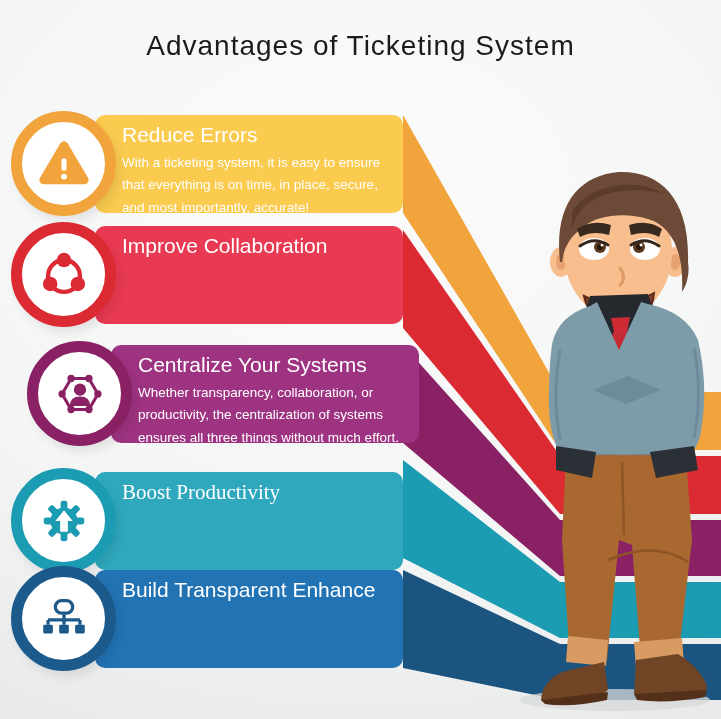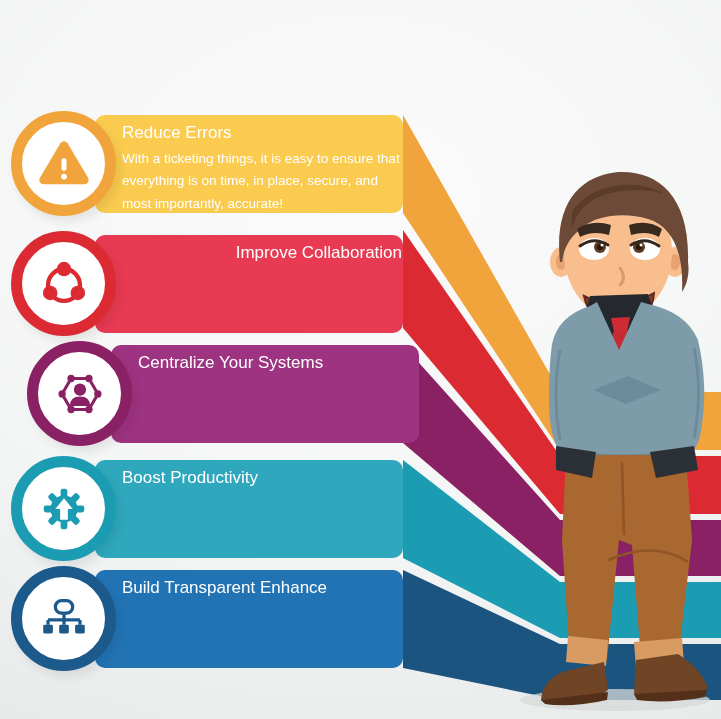--- a/index.html
+++ b/index.html
@@ -21,21 +21,21 @@
   }
   .icon-circle{
     position:absolute;left:11px;top:-4px;width:105px;height:105px;
     box-sizing:border-box;border-radius:50%;
     background:#fff;border:11px solid var(--accent);color:var(--accent);
     display:flex;align-items:center;justify-content:center;
     box-shadow:4px 6px 10px rgba(0,0,0,0.08);
   }
   .icon-circle svg{width:58px;height:58px;display:block;}
   .row-text{position:absolute;left:122px;top:8px;width:280px;color:#fff;}
-  .row-title{font-size:17px;font-weight:400;margin-bottom:5px;}
+  .row-title{font-size:21px;font-weight:400;margin-bottom:5px;}
   .row-desc{font-size:13.5px;line-height:1.66;font-weight:400;}
 </style>
 </head>
 <body>
 
 <div class="stage">
 
   <svg class="ribbons" viewBox="0 0 721 719">
     <polygon class="ribbon-poly" points="403,115 560,392 721,392 721,450 560,450 403,213" fill="#F2A43C"></polygon>
     <polygon class="ribbon-poly" points="403,230 560,456 721,456 721,514 560,514 403,328" fill="#DC2A33"></polygon>
@@ -99,74 +99,76 @@
 
     <path d="M568,636 L608,640 L606,666 L566,662 Z" fill="#d89b61"></path>
     <path d="M634,642 L682,638 L684,664 L636,668 Z" fill="#d89b61"></path>
 
     <path d="M541,700 Q542,682 562,672 L604,662 L608,690 Q590,704 560,705 Q545,705 541,700 Z" fill="#6f4526"></path>
     <path d="M541,700 L608,692 L607,700 Q570,708 545,704 Z" fill="#54301a"></path>
     <path d="M634,694 L636,660 L678,654 Q700,668 707,686 L706,694 Q670,702 640,700 Z" fill="#6f4526"></path>
     <path d="M634,694 L707,690 L705,697 Q668,704 637,700 Z" fill="#54301a"></path>
   </svg>
 
+  <div class="main-title">Advantages of Ticketing System</div>
 
   <div class="rows">
       <div class="advantage-row" style="top: 115px; --banner: #FACB4F; --accent: #F2A43C;">
     <div class="banner"></div>
     <div class="row-text">
       <div class="row-title">Reduce Errors</div>
-      <div class="row-desc">With a ticketing things, it is easy to ensure that everything is on time, in place, secure, and most importantly, accurate!</div>
+      <div class="row-desc">With a ticketing system, it is easy to ensure that everything is on time, in place, secure, and most importantly, accurate!</div>
     </div>
     <div class="icon-circle">
           <svg viewBox="0 0 60 60">
             <path d="M30 11 L51 46.5 L9 46.5 Z" stroke="currentColor" stroke-width="9" stroke-linejoin="round" fill="currentColor"></path>
             <rect x="27.4" y="24" width="5.2" height="13" rx="2.6" fill="#fff"></rect>
             <circle cx="30" cy="43" r="3" fill="#fff"></circle>
           </svg>
         </div>
   </div>
-      <div class="advantage-row" style="top: 235px; text-align: right; --banner: #E83A52; --accent: #DC2A33;">
+      <div class="advantage-row" style="top: 226px; --banner: #E83A52; --accent: #DC2A33;">
     <div class="banner"></div>
     <div class="row-text">
       <div class="row-title">Improve Collaboration</div>
     </div>
     <div class="icon-circle">
           <svg viewBox="0 0 60 60">
             <g fill="currentColor">
               <circle cx="30" cy="31" r="16.5" fill="none" stroke="currentColor" stroke-width="4.5"></circle>
               <circle cx="30" cy="14.5" r="7.5"></circle>
               <circle cx="15.7" cy="39.2" r="7.5"></circle>
               <circle cx="44.3" cy="39.2" r="7.5"></circle>
             </g>
           </svg>
         </div>
   </div>
       <div class="advantage-row" style="top: 345px; margin-left: 16px; --banner: #9E3381; --accent: #8A2164;">
     <div class="banner"></div>
     <div class="row-text">
       <div class="row-title">Centralize Your Systems</div>
+      <div class="row-desc">Whether transparency, collaboration, or productivity, the centralization of systems ensures all three things without much effort.</div>
     </div>
     <div class="icon-circle">
           <svg viewBox="0 0 60 60">
             <polygon points="48.5,30 39.25,14 20.75,14 11.5,30 20.75,46 39.25,46" fill="none" stroke="currentColor" stroke-width="3.2"></polygon>
             <g fill="currentColor">
               <circle cx="48.5" cy="30" r="3.8"></circle>
               <circle cx="39.25" cy="14" r="3.8"></circle>
               <circle cx="20.75" cy="14" r="3.8"></circle>
               <circle cx="11.5" cy="30" r="3.8"></circle>
               <circle cx="20.75" cy="46" r="3.8"></circle>
               <circle cx="39.25" cy="46" r="3.8"></circle>
               <circle cx="30" cy="25.5" r="6.3"></circle>
               <path d="M19.5,42.5 Q19.5,32.5 30,32.5 Q40.5,32.5 40.5,42.5 Z"></path>
             </g>
           </svg>
         </div>
   </div>
-      <div class="advantage-row" style="top: 460px; --banner: #2FA8BD; --accent: #1C9CB2;">
+      <div class="advantage-row" style="top: 472px; font-family: Liberation Serif, serif; --banner: #2FA8BD; --accent: #1C9CB2;">
     <div class="banner"></div>
     <div class="row-text">
       <div class="row-title">Boost Productivity</div>
     </div>
     <div class="icon-circle">
           <svg viewBox="0 0 60 60">
             <g fill="currentColor">
               <circle cx="30" cy="30" r="14"></circle>
               <rect x="26.5" y="9" width="7" height="10" rx="2.5" transform="rotate(0 30 30)"></rect>
               <rect x="26.5" y="9" width="7" height="10" rx="2.5" transform="rotate(45 30 30)"></rect>

